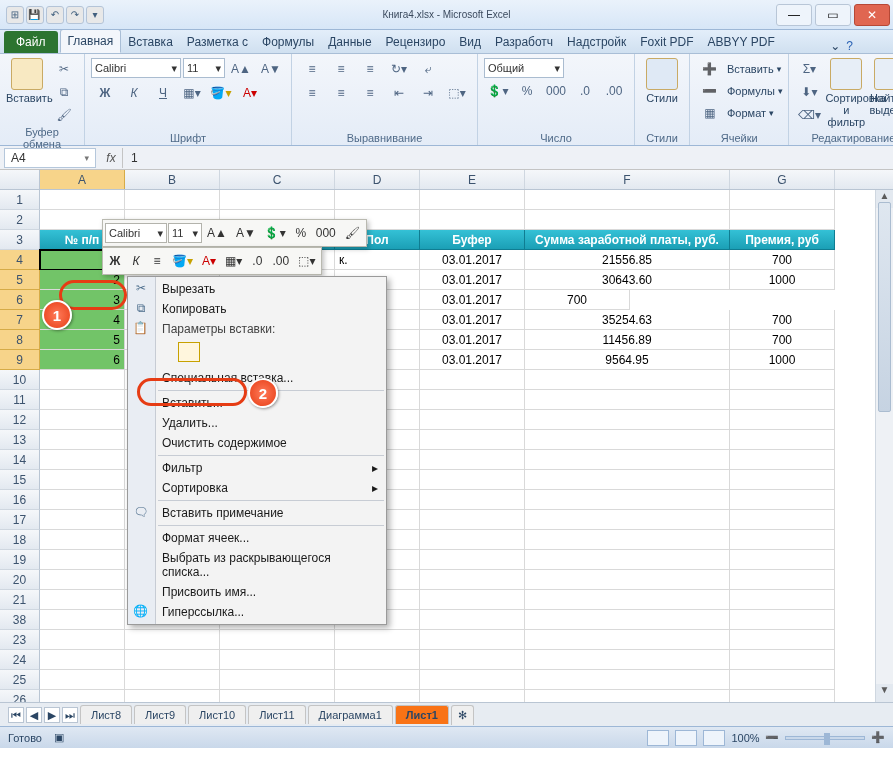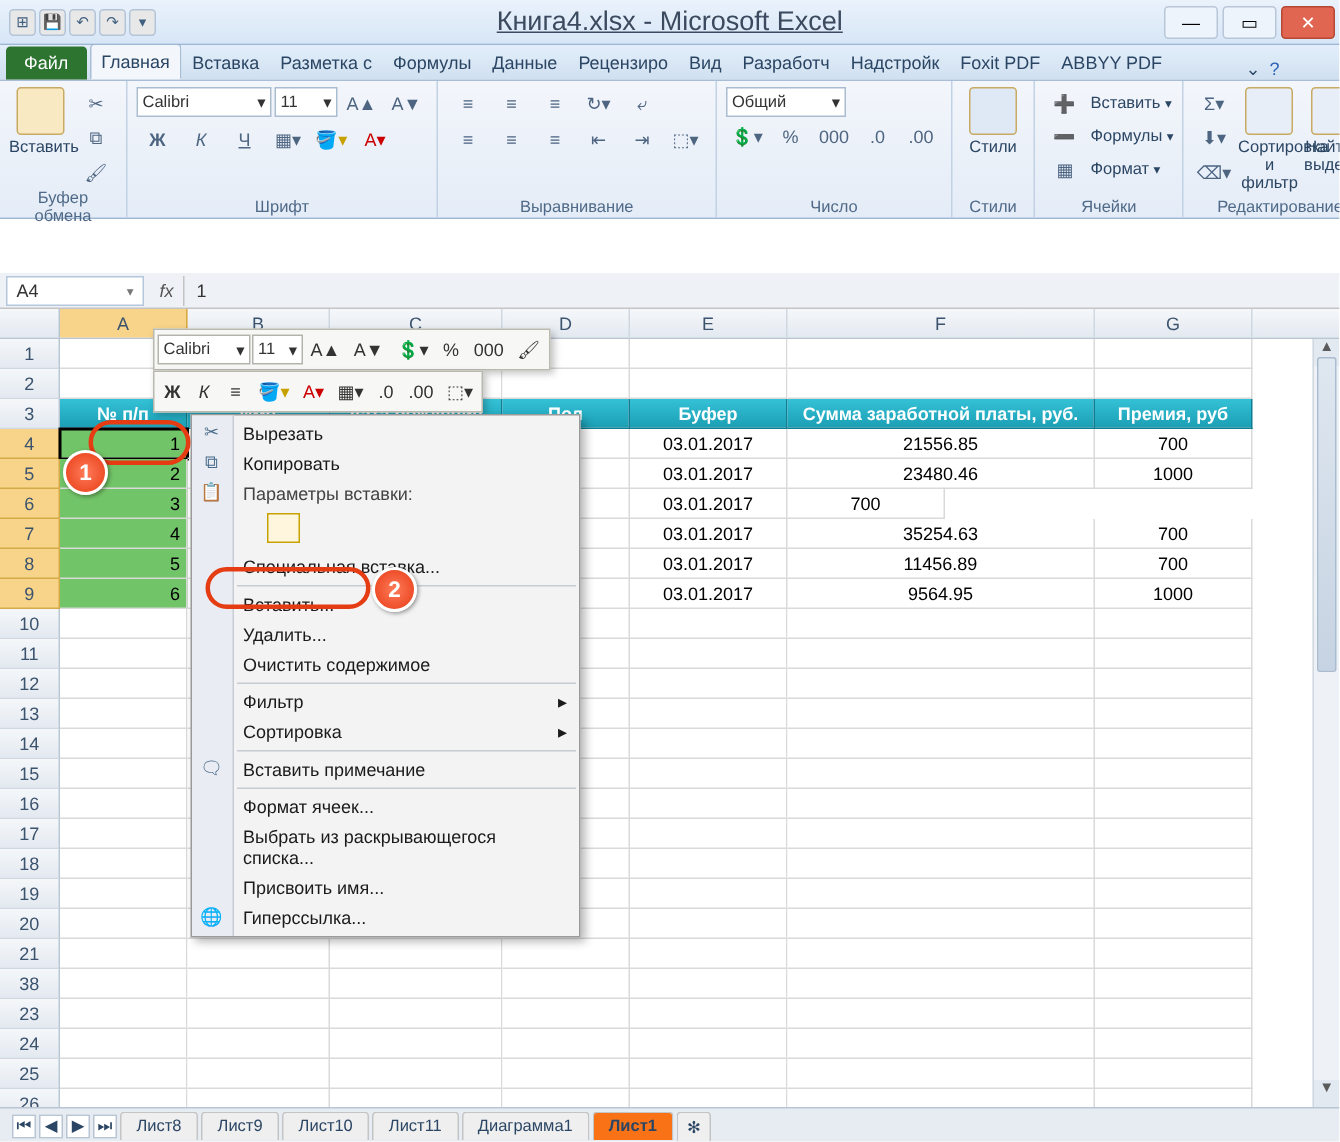--- a/index.html
+++ b/index.html
@@ -2,21 +2,21 @@
 <html><head>
 <meta charset="utf-8">
 <style>
 * { box-sizing: border-box; margin: 0; padding: 0; font-family: "Segoe UI", Tahoma, sans-serif; }
 body { background: #fff; width: 893px; height: 761px; overflow: hidden; position: relative; }
 
 
 .titlebar { height: 30px; background: linear-gradient(#eaf2fb,#d7e6f7); border-bottom: 1px solid #9db7d6; display: flex; align-items: center; position: relative; }
 .qat { display: flex; gap: 2px; margin-left: 6px; align-items: center; }
 .qat span { width: 18px; height: 18px; background: #e8e8e8; border: 1px solid #b4c4d8; border-radius: 3px; display: inline-flex; align-items: center; justify-content: center; font-size: 10px; color: #41607f;}
-.title { position: absolute; left: 50%; transform: translateX(-50%); font-size: 18px; color: #3b4a5e; text-decoration: underline; }
+.title { position: absolute; left: 50%; transform: translateX(-50%); font-size: 10px; color: #3b4a5e; }
 .winbtns { margin-left: auto; display: flex; }
 .winbtns span { width: 36px; height: 22px; border: 1px solid #b8c6d7; margin-right: 3px; display: inline-flex; align-items: center; justify-content: center; font-size: 12px; background: #eef4fb; border-radius: 3px;}
 .winbtns .close { background: #e06651; color: #fff; border-color: #b64836; }
 
 
 .tabs { height: 24px; background: linear-gradient(#e3eefa,#d0e0f0); display: flex; align-items: end; padding-left: 4px; font-size: 12px; border-bottom: 1px solid #a9bed6; }
 .tabs .file { background: #2c7430; color: #fff; padding: 4px 12px; border-radius: 3px 3px 0 0; margin-right: 2px; }
 .tabs .tab { padding: 4px 7px; color: #2b4664; cursor: default;}
 .tabs .tab.active { background: #f3f6fb; border: 1px solid #a9bed6; border-bottom: 1px solid #f3f6fb; border-radius: 3px 3px 0 0; }
 .tabs .help { margin-left: auto; display: flex; gap: 6px; padding-right: 40px; color: #2b4664;}
@@ -26,21 +26,21 @@
 .group { border-right: 1px solid #c2d2e4; padding: 2px 6px 1px; display: flex; flex-direction: column; position: relative;}
 .group .body { flex: 1; display: flex; align-items: flex-start; gap: 2px; padding-top:2px;}
 .group .label { text-align: center; color: #4f6a88; font-size: 11px; margin-top: auto; }
 .bigbtn { width: 42px; text-align: center; color: #2b4664; }
 .bigbtn .ic { width: 32px; height: 32px; margin: 0 auto 2px; background: #f8e9c2; border: 1px solid #c9aa64; border-radius: 3px;}
 .col { display: flex; flex-direction: column; gap: 1px; }
 .col span, .sm { width: 28px; height: 22px; border: 1px solid transparent; display: inline-flex; align-items: center; justify-content: center; color: #4e6582; font-size: 12px; border-radius:2px;}
 .combo { height: 20px; border: 1px solid #aabcd0; background: #fff; font-size: 11px; padding: 0 3px; display: flex; align-items: center; justify-content: space-between; color:#333;}
 
 
-.fxbar { height: 24px; border-bottom: 1px solid #c4c4c4; display: flex; align-items: center; background: #eef1f6; font-size: 12px; margin-top: 36px;}
+.fxbar { height: 24px; border-bottom: 1px solid #c4c4c4; display: flex; align-items: center; background: #eef1f6; font-size: 12px;}
 .namebox { width: 92px; border: 1px solid #b5c7db; background: #fff; height: 20px; margin: 0 4px; padding: 0 6px; display:flex; align-items:center; justify-content:space-between; color:#333;}
 .fx { width:22px; text-align:center; color:#555;}
 .fxval { flex:1; padding-left:8px; color:#333; border-left:1px solid #c4c4c4; height:20px; display:flex; align-items:center;}
 
 
 .sheet { position: relative; height: 532px; background: #fff; overflow:hidden;}
 .colhdrs { display: flex; height: 20px; background: linear-gradient(#f5f7fa,#e3e9f0); border-bottom: 1px solid #b9c5d3; font-size:12px; color:#3c536e;}
 .corner { width: 40px; border-right: 1px solid #b9c5d3; }
 .ch { border-right: 1px solid #cfd7e0; text-align: center; line-height: 20px; }
 .ch.sel { background:#f7d48a; border-color:#d6ab47;}
@@ -334,21 +334,21 @@
       <div class="cell cF">21556.85</div>
       <div class="cell cG">700</div>
       </div>
     <div class="row">
         <div class="rh sel">5</div>
       <div class="cell sel cA" style="text-align:right">2</div>
       <div class="cell cB"></div>
         <div class="cell cC"></div>
       <div class="cell cD" style="text-align:left">н.</div>
       <div class="cell cE">03.01.2017</div>
-        <div class="cell cF">23480.46</div>
+        <div class="cell cF">30643.60</div>
         <div class="cell cG">1000</div>
       </div>
     <div class="row">
         <div class="rh sel">6</div>
       <div class="cell sel cA" style="text-align:right">3</div>
         <div class="cell cB"></div>
         <div class="cell cC"></div>
       <div class="cell cD" style="text-align:left">н.</div>
       <div class="cell cE">03.01.2017</div>
         <div class="cell cG">700</div>

